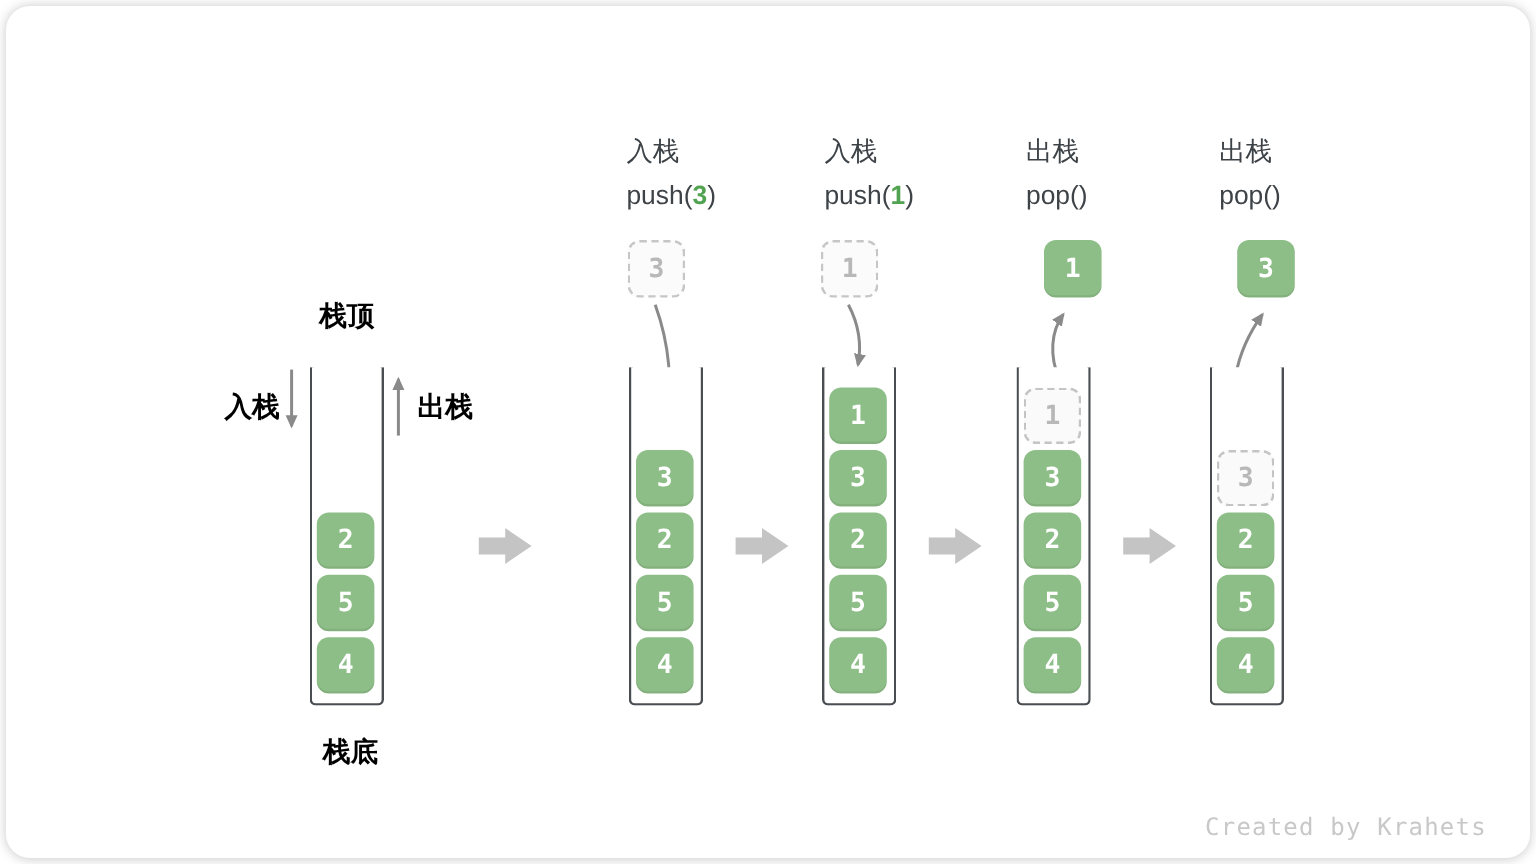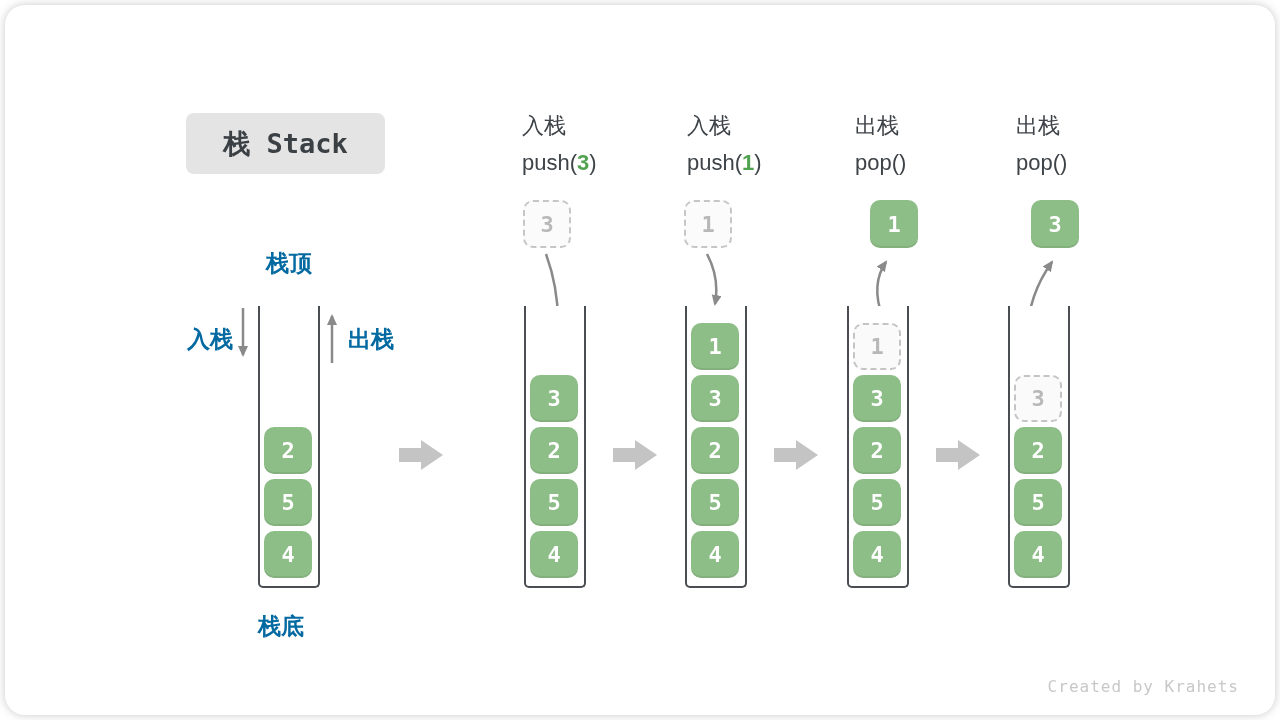--- a/index.html
+++ b/index.html
@@ -7,23 +7,23 @@
     font-family:"Liberation Sans","DejaVu Sans",sans-serif; }
   .card { position:absolute; left:5px; top:5px; width:1270px; height:710px;
     background:#fff; border-radius:20px; box-shadow:0 0 10px rgba(0,0,0,.22); }
 
   .title-box { position:absolute; left:181px; top:108px; width:199px; height:61px;
     background:var(--title-bg,#e4e4e4); border-radius:8px;
     display:flex; align-items:center; justify-content:center;
     font-family:"DejaVu Sans Mono","Liberation Mono",monospace;
     font-size:27px; font-weight:bold; color:#3b4045; }
 
-  .cjk-label { position:absolute; font-size:23px; font-weight:bold; color:#0369a1; white-space:nowrap; }
+  .cjk-label { position:absolute; font-size:23px; font-weight:bold; color:#000000; white-space:nowrap; }
   .lbl-stack-top    { left:253px; top:243px; width:62px; text-align:center; }
-  .lbl-stack-bottom { left:253px; top:606px; width:68px; }
+  .lbl-stack-bottom { left:253px; top:606px; width:68px; text-align:center; }
   .lbl-push-side    { left:148px; top:319px; width:80px; text-align:right; }
   .lbl-pop-side     { left:343px; top:319px; }
 
   .op-block { position:absolute; top:106px; white-space:nowrap; }
   .op-cn   { display:block; font-size:22px; font-weight:500; color:#3d4247; }
   .op-code { display:block; margin-top:9px;
     font-family:Liberation Sans, sans-serif;
     font-size:22px; font-weight:500; color:#3e4348; }
   .op-code .arg { color:var(--code-green,#51a351); font-weight:bold; }
 
@@ -44,30 +44,27 @@
     font-family:"DejaVu Sans Mono","Liberation Mono",monospace;
     font-size:22px; font-weight:600; }
   .float-box.solid  { background:var(--box-green,#8dbe87); color:#fff;
     box-shadow:inset 0 -2px 0 rgba(0,0,0,.07); }
   .float-box.dashed { background:#fbfbfb; border:2px dashed #c6c6c6; color:#b8b8b8; }
 
   #overlay { position:absolute; left:0; top:0; width:1280px; height:720px; pointer-events:none; }
 
   .footer { position:absolute; right:36px; top:672px;
     font-family:"DejaVu Sans Mono","Liberation Mono",monospace;
-    font-size:16px; color:#c8c8c8; letter-spacing:1px; }
+    font-size:20px; color:#c8c8c8; letter-spacing:1px; }
 </style>
 </head>
 <body>
 
 <div class="card">
 
-  <div class="title-box">
-    <span>栈 Stack</span>
-  </div>
 
   <div class="cjk-label lbl-stack-top">栈顶</div>
   <div class="cjk-label lbl-stack-bottom">栈底</div>
   <div class="cjk-label lbl-push-side">入栈</div>
   <div class="cjk-label lbl-pop-side">出栈</div>
 
   <svg id="overlay" viewBox="0 0 1280 720" xmlns="http://www.w3.org/2000/svg">
     <defs>
       <marker id="ah" markerUnits="userSpaceOnUse" markerWidth="14" markerHeight="14" refX="9" refY="5" orient="auto">
         <path d="M0,0 L11,5 L0,10 Z" fill="#8a8a8a"></path>

